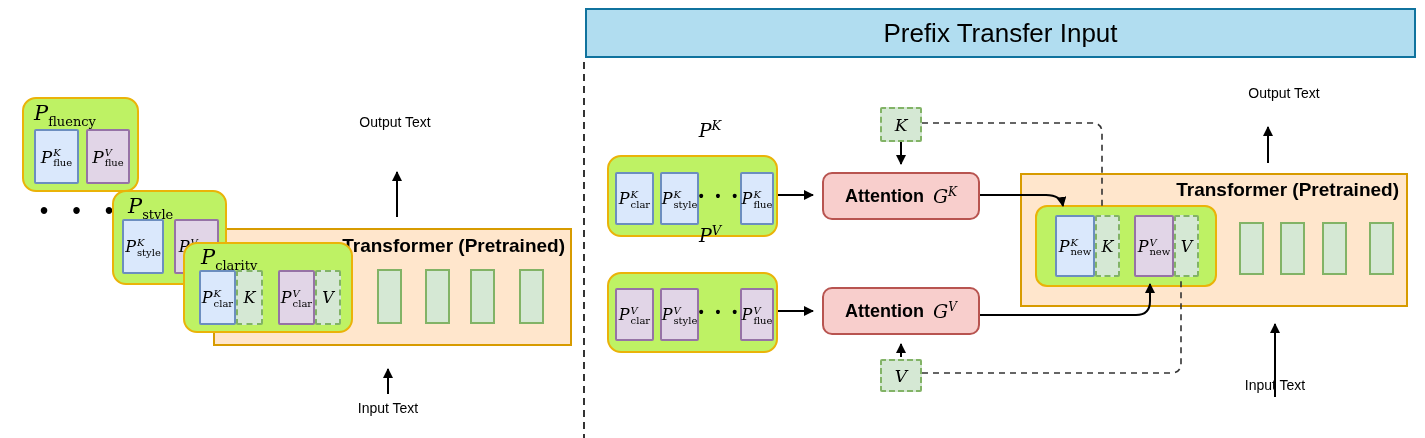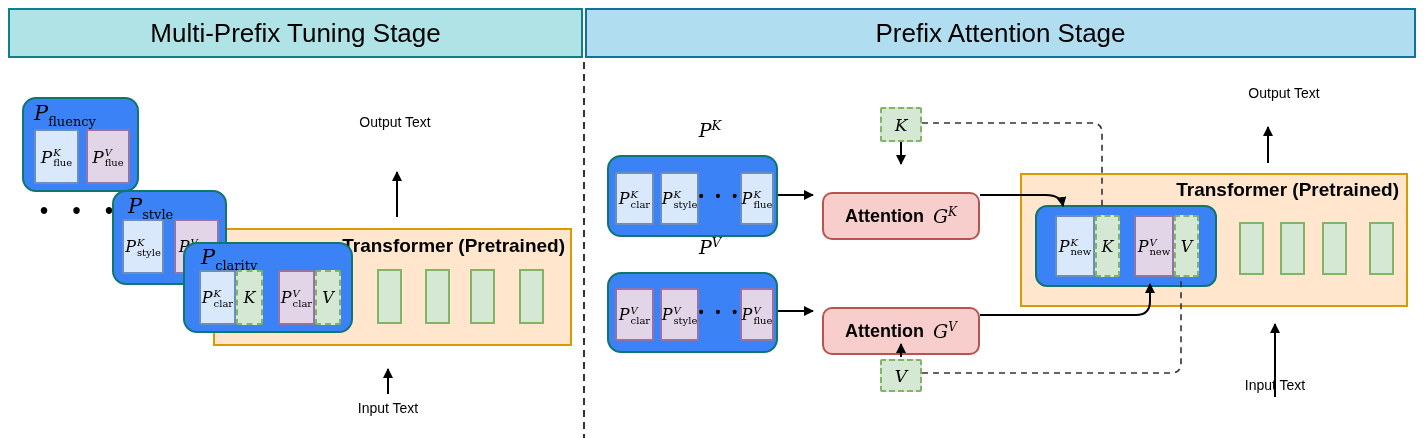--- a/index.html
+++ b/index.html
@@ -4,29 +4,29 @@
 <style>
   html,body{margin:0;padding:0;background:#fff;}
   .canvas{position:relative;width:1425px;height:438px;background:#fff;overflow:hidden;
           font-family:"Liberation Sans",sans-serif;color:#000;}
   .abs{position:absolute;box-sizing:border-box;}
   
   .hdr{display:flex;align-items:center;justify-content:center;font-size:26px;}
   .hdr-teal{background:var(--teal_fill);border:2px solid var(--teal_border);}
   .hdr-blue{background:var(--bluehdr_fill);border:2px solid var(--bluehdr_border);}
   
-  .card{background:#3b82f6;border:2px solid #0f766e;border-radius:14px;}
+  .card{background:#bef264;border:2px solid #eab308;border-radius:14px;}
   
   .pbox{display:flex;align-items:center;justify-content:center;border-radius:2px;}
   .blue{background:var(--blue_fill);border:2px solid var(--blue_border);}
   .purple{background:var(--purple_fill);border:2px solid var(--purple_border);}
   .greensolid{background:var(--green_fill);border:2px solid var(--green_border);}
   .greendash{background:var(--green_fill);border:2px dashed var(--green_border);}
   .redbox{background:var(--red_fill);border:2px solid var(--red_border);border-radius:10px;
-          display:flex;align-items:center;justify-content:center;gap:9px;margin-top:20px;}
+          display:flex;align-items:center;justify-content:center;gap:9px;}
   .orange{background:var(--orange_fill);border:2px solid var(--orange_border);}
   
   .mi{font-family:"DejaVu Serif",serif;font-style:italic;}
   .m17{font-size:17px;}
   .m16{font-size:16px;}
   .m19{font-size:19px;}
   .m21{font-size:21px;}
   .mstack{display:inline-flex;flex-direction:column;align-items:flex-start;line-height:0.95;
           margin-left:1px;transform:translateY(1px);font-family:"DejaVu Serif",serif;}
   .mstack .sup{font-size:10px;font-style:italic;}
@@ -39,25 +39,22 @@
   .attword{font-weight:bold;font-size:18px;}
   .dots-big{font-size:23px;font-weight:bold;letter-spacing:9px;white-space:nowrap;}
   .dots-small{font-size:14px;font-weight:bold;letter-spacing:4px;text-align:center;white-space:nowrap;}
   svg.overlay{position:absolute;left:0;top:0;z-index:10;pointer-events:none;}
 </style>
 </head>
 <body>
 
 <div class="canvas">
 
-  <div class="abs hdr hdr-teal" style="left:8px;top:8px;width:575px;height:50px;">
-    <span>Multi-Prefix Tuning Stage</span>
-  </div>
   <div class="abs hdr hdr-blue" style="left:585px;top:8px;width:831px;height:50px;">
-    <span>Prefix Attention Stage</span>
+    <span>Prefix Transfer Input</span>
   </div>
 
   <div class="abs orange" style="left:213px;top:228px;width:359px;height:118px;z-index:1;">
     <div class="abs boldlabel" style="right:5px;top:5px;">Transformer (Pretrained)</div>
     <div class="abs greensolid" style="left:162px;top:39px;width:25px;height:55px;"></div>
     <div class="abs greensolid" style="left:210px;top:39px;width:25px;height:55px;"></div>
     <div class="abs greensolid" style="left:255px;top:39px;width:25px;height:55px;"></div>
     <div class="abs greensolid" style="left:304px;top:39px;width:25px;height:55px;"></div>
   </div>
 
@@ -153,21 +150,21 @@
     <div class="abs dots-small" style="left:88px;top:31px;width:46px;">• • •</div>
     <div class="abs pbox blue" style="left:131px;top:15px;width:34px;height:53px;">
       <span class="mi m16">P</span>
         <span class="mstack">
           <span class="sup">K</span>
           <span class="sub">flue</span>
         </span>
     </div>
   </div>
 
-  <div class="abs" style="left:675px;top:236px;width:70px;text-align:center;">
+  <div class="abs" style="left:675px;top:224px;width:70px;text-align:center;">
     <span class="mi m19">P</span><span class="suphigh">V</span>
   </div>
   <div class="abs card" style="left:607px;top:272px;width:171px;height:81px;">
     <div class="abs pbox purple" style="left:6px;top:14px;width:39px;height:53px;">
       <span class="mi m16">P</span>
         <span class="mstack">
           <span class="sup">V</span>
           <span class="sub">clar</span>
         </span>
     </div>

